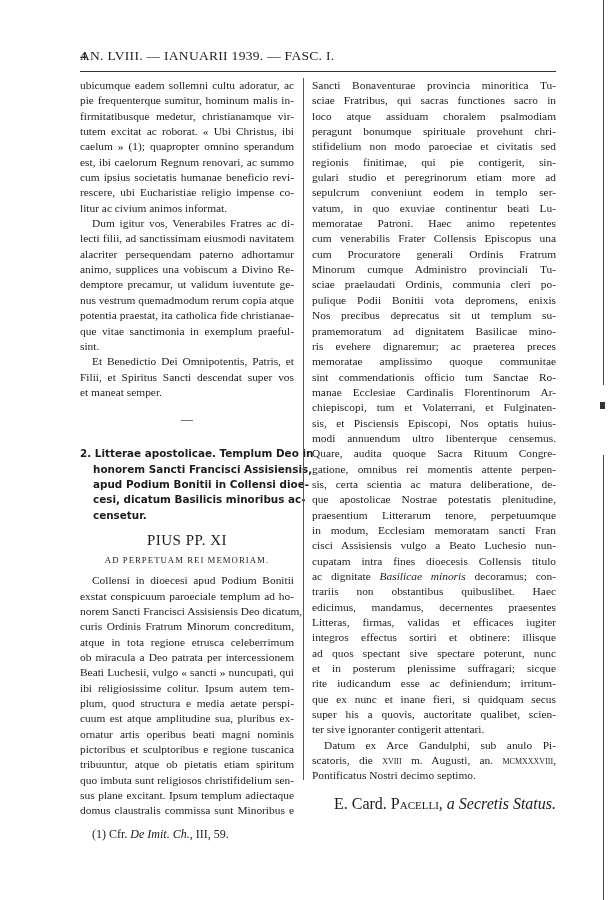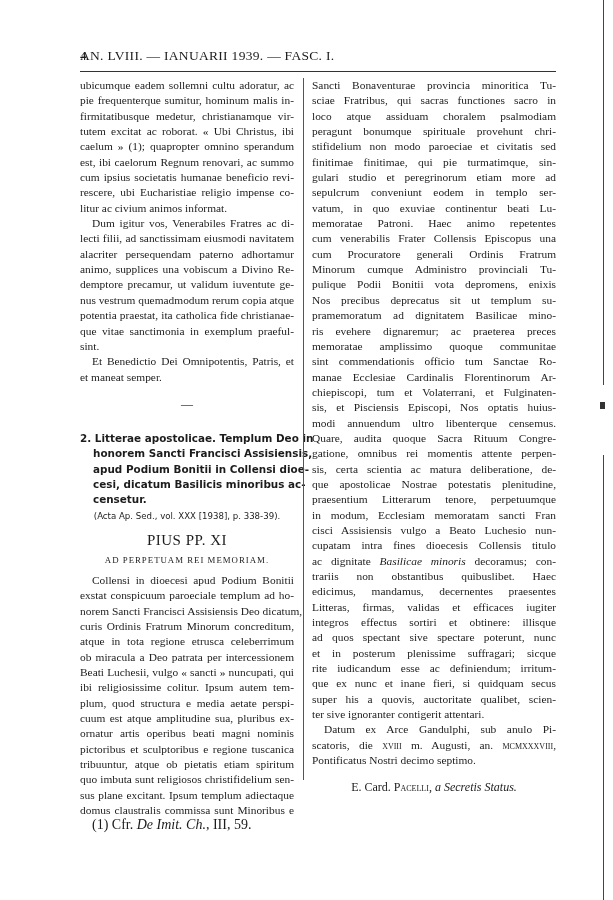--- a/index.html
+++ b/index.html
@@ -17,22 +17,22 @@
   .line { display: block; text-align: justify; text-align-last: justify; white-space: nowrap; height: 15.35px; }
   .line.last { text-align-last: left; }
   .indent { padding-left: 12px; }
   .sep { text-align: center; margin: 14px 0 22px 0; height: 10px; line-height: 10px; font-size: 12px; }
   .heading { font-family: "DejaVu Sans", "Liberation Sans", sans-serif; font-weight: bold; font-size: 10.4px; line-height: 15.4px; }
   .heading .line { height: 15.4px; }
   .heading .hang { padding-left: 13px; }
   .citation { text-align: center; font-size: 8.6px; line-height: 13px; margin-top: 2px; font-family: "DejaVu Sans", sans-serif; }
   .pope { text-align: center; font-size: 15px; line-height: 18px; margin-top: 8px; letter-spacing: 0.5px; }
   .formula { text-align: center; font-size: 8.8px; line-height: 12px; margin-top: 5px; letter-spacing: 1px; margin-bottom: 7px; }
-  .footnote { font-size: 14px; line-height: 14px; margin-top: 0; padding-left: 12px; }
-  .signature { text-align: center; margin-top: 12px; font-size: 12px; }
+  .footnote { font-size: 12px; line-height: 14px; margin-top: 8px; padding-left: 12px; }
+  .signature { text-align: right; margin-top: 12px; font-size: 16px; }
   .sc { font-variant: small-caps; }
   .it { font-style: italic; }
   .edge-line { position: absolute; left: 603px; top: 0; height: 900px; border-left: 1.5px solid #444; }
   .edge-gap { position: absolute; left: 600px; top: 385px; width: 8px; height: 70px; background: #fff; }
   .edge-mark { position: absolute; left: 600px; top: 402px; width: 5px; height: 7px; background: #333; }
 </style>
 </head>
 <body>
 
 <div class="page">
@@ -61,33 +61,33 @@
         <span class="line">alacriter persequendam paterno adhortamur</span>
         <span class="line">animo, supplices una vobiscum a Divino Re-</span>
         <span class="line">demptore precamur, ut validum iuventute ge-</span>
         <span class="line">nus vestrum quemadmodum rerum copia atque</span>
         <span class="line">potentia praestat, ita catholica fide christianae-</span>
         <span class="line">que vitae sanctimonia in exemplum praeful-</span>
         <span class="line last">sint.</span>
       </div>
     <div>
         <span class="line indent">Et Benedictio Dei Omnipotentis, Patris, et</span>
+        <span class="line">Filii, et Spiritus Sancti descendat super vos</span>
         <span class="line last">et maneat semper.</span>
       </div>
 
     <div class="sep">—</div>
 
     <div class="heading">
         <span class="line">2. Litterae apostolicae. Templum Deo in</span>
         <span class="line hang">honorem Sancti Francisci Assisiensis,</span>
         <span class="line hang">apud Podium Bonitii in Collensi dioe-</span>
         <span class="line hang">cesi, dicatum Basilicis minoribus ac-</span>
         <span class="line hang last">censetur.</span>
       </div>
-    <div class="citation">(Acta Ap. Sed., vol. XXX [1938], p. 338-39).</div>
     <div class="pope">PIUS PP. XI</div>
     <div class="formula">AD PERPETUAM REI MEMORIAM.</div>
 
     <div>
         <span class="line indent">Collensi in dioecesi apud Podium Bonitii</span>
         <span class="line">exstat conspicuum paroeciale templum ad ho-</span>
         <span class="line">norem Sancti Francisci Assisiensis Deo dicatum,</span>
         <span class="line">curis Ordinis Fratrum Minorum concreditum,</span>
         <span class="line">atque in tota regione etrusca celeberrimum</span>
         <span class="line">ob miracula a Deo patrata per intercessionem</span>
@@ -112,28 +112,29 @@
 
   <div class="col-divider"></div>
 
   <div class="col col-right">
     <div>
         <span class="line">Sancti Bonaventurae provincia minoritica Tu-</span>
         <span class="line">sciae Fratribus, qui sacras functiones sacro in</span>
         <span class="line">loco atque assiduam choralem psalmodiam</span>
         <span class="line">peragunt bonumque spirituale provehunt chri-</span>
         <span class="line">stifidelium non modo paroeciae et civitatis sed</span>
-        <span class="line">finitimae finitimae, qui pie turmatimque, sin-</span>
+        <span class="line">regionis finitimae, qui pie contigerit, sin-</span>
         <span class="line">gulari studio et peregrinorum etiam more ad</span>
         <span class="line">sepulcrum conveniunt eodem in templo ser-</span>
         <span class="line">vatum, in quo exuviae continentur beati Lu-</span>
         <span class="line">memoratae Patroni. Haec animo repetentes</span>
         <span class="line">cum venerabilis Frater Collensis Episcopus una</span>
         <span class="line">cum Procuratore generali Ordinis Fratrum</span>
         <span class="line">Minorum cumque Administro provinciali Tu-</span>
+        <span class="line">sciae praelaudati Ordinis, communia cleri po-</span>
         <span class="line">pulique Podii Bonitii vota depromens, enixis</span>
         <span class="line">Nos precibus deprecatus sit ut templum su-</span>
         <span class="line">pramemoratum ad dignitatem Basilicae mino-</span>
         <span class="line">ris evehere dignaremur; ac praeterea preces</span>
         <span class="line">memoratae amplissimo quoque communitae</span>
         <span class="line">sint commendationis officio tum Sanctae Ro-</span>
         <span class="line">manae Ecclesiae Cardinalis Florentinorum Ar-</span>
         <span class="line">chiepiscopi, tum et Volaterrani, et Fulginaten-</span>
         <span class="line">sis, et Pisciensis Episcopi, Nos optatis huius-</span>
         <span class="line">modi annuendum ultro libenterque censemus.</span>

